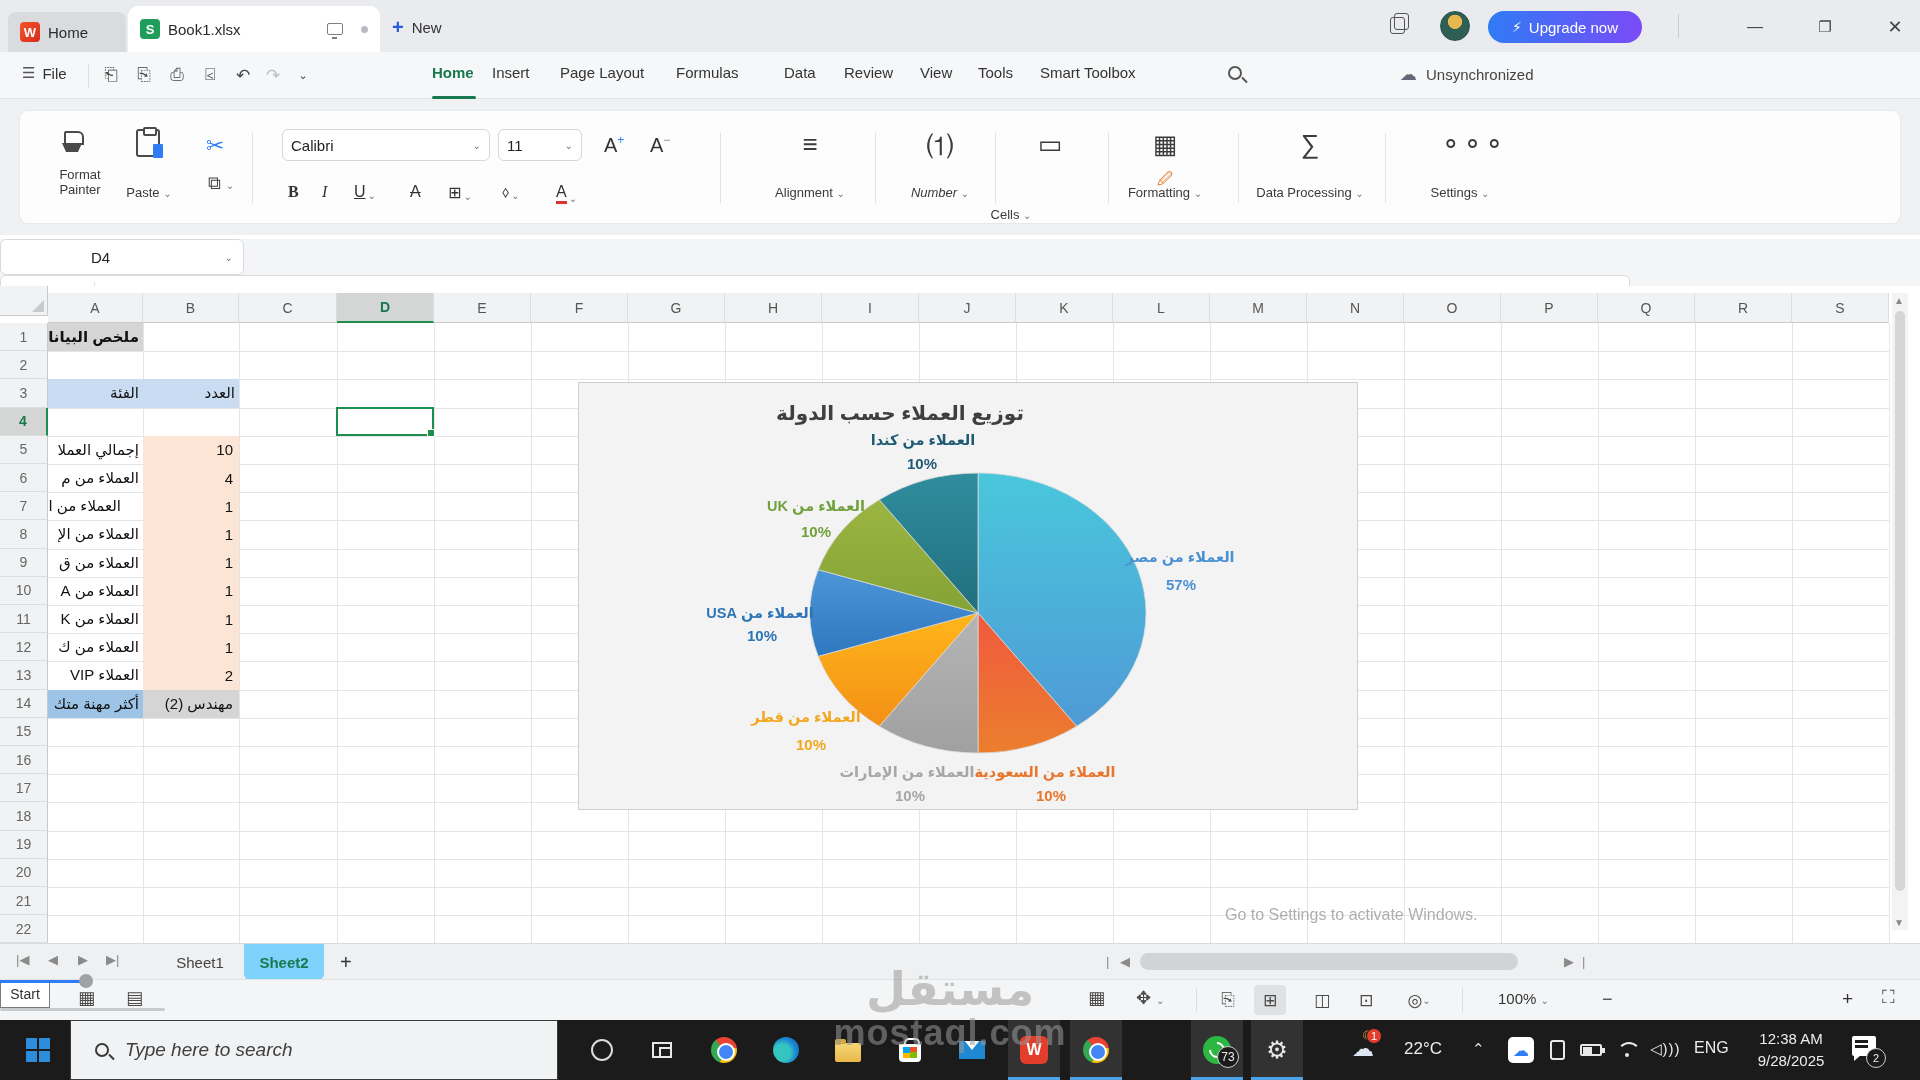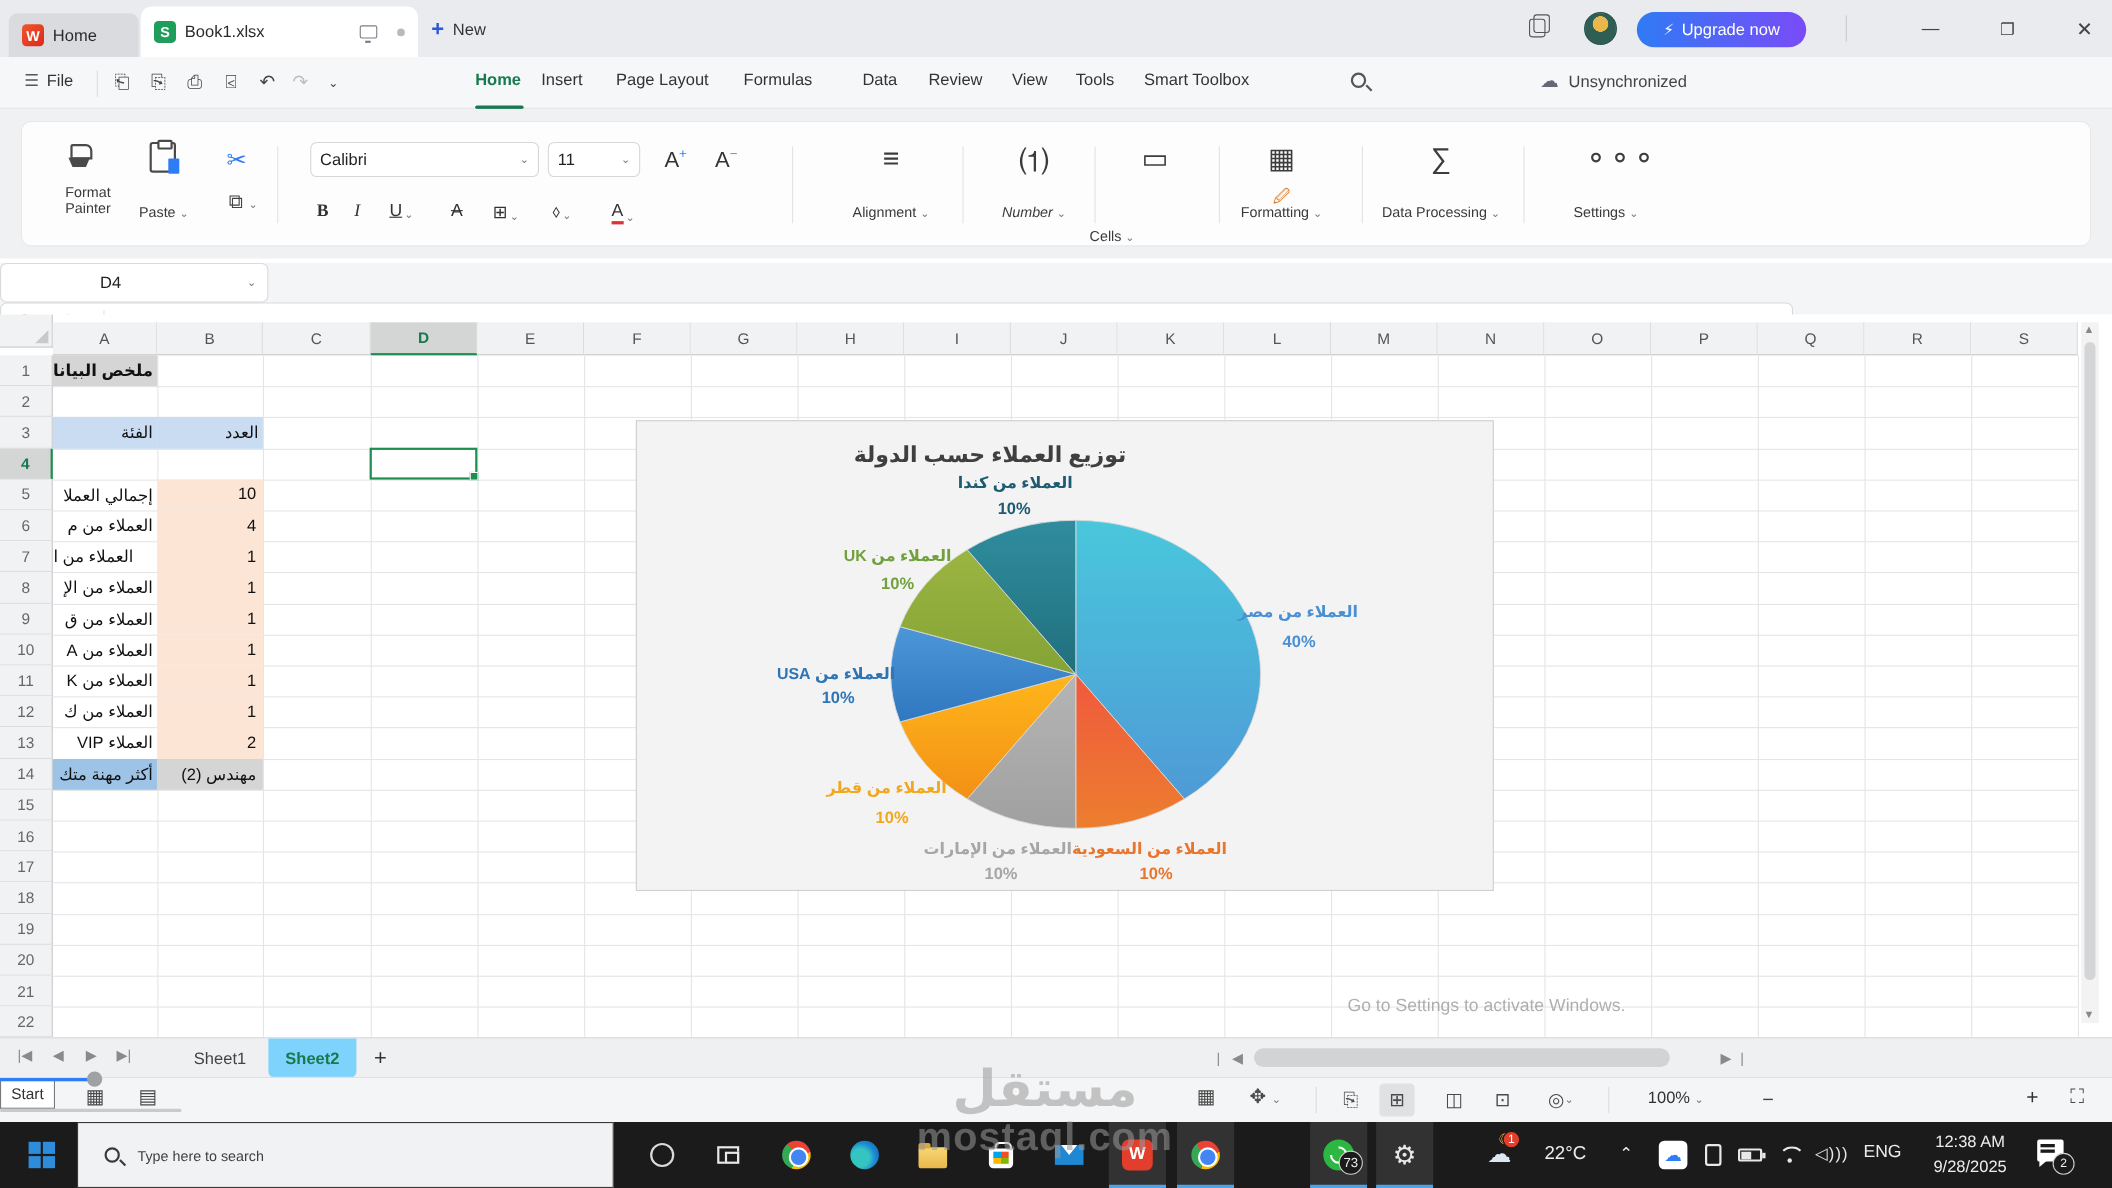--- a/index.html
+++ b/index.html
@@ -111,21 +111,21 @@
   #zoomslider .fill { position:absolute; left:0; top:0; width:85px; height:3px; background:#2E7CF6; }
   #zoomslider .knob { position:absolute; left:79px; top:-6px; width:14px; height:14px; border-radius:50%; background:#9FA1A5; }
 
   
   #taskbar { left:0; top:1020px; width:1920px; height:60px; background:#1B1B1C; }
   #winlogo { left:26px; top:18px; width:24px; height:24px; display:grid; grid-template-columns:11px 11px; grid-template-rows:11px 11px; gap:2px; }
   #winlogo div { background:#2E8DDB; }
   #tsearch { left:70px; top:0; width:488px; height:60px; background:#F1F2F3; border:1px solid #3a3a3a; display:flex; align-items:center; gap:16px; padding:0 14px 0 24px; }
   #tsearch .mag { border-color:#3a3a3a; }
   #tsearch .mag:after { background:#3a3a3a; }
-  #tsearch span { font-size:13px; color:#3F3F3F; }
+  #tsearch span { font-size:19px; color:#3F3F3F;font-style:italic; }
   .app { position:absolute; top:0; width:52px; height:60px; display:flex; align-items:center; justify-content:center; }
   .app.on { background:#323233; box-shadow:inset 0 -3px 0 #4CA3E8; }
   .badge { position:absolute; border-radius:50%; background:#E33E2B; color:#fff; font-size:11px; display:flex; align-items:center; justify-content:center; border:1px solid #1B1B1C; }
   .badge.ring { background:#1B1B1C; border:1.5px solid #cfcfcf; color:#eee; }
   .tray-txt { color:#EDEDED; font-size:17px; position:absolute; top:19px; }
   .tray-ico { position:absolute; color:#E8E8E8; }
   #clock { left:1745px; top:8px; width:92px; text-align:center; color:#EDEDED; font-size:15px; line-height:22px; }
   
   .ico-ring { width:22px; height:22px; border:2px solid #DADADA; border-radius:50%; }
   .ico-taskview { width:20px; height:16px; border:2px solid #E8E8E8; position:relative; background:#1B1B1C; }
@@ -478,21 +478,21 @@
           <path d="M399,230 L399.0,90.0 A168,140 0 0 1 497.7,343.3 Z" fill="url(#g0)" stroke="#D9D9D9" stroke-width="0.8"></path>
           <path d="M399,230 L497.7,343.3 A168,140 0 0 1 399.0,370.0 Z" fill="url(#g1)" stroke="#D9D9D9" stroke-width="0.8"></path>
           <path d="M399,230 L399.0,370.0 A168,140 0 0 1 300.3,343.3 Z" fill="url(#g2)" stroke="#D9D9D9" stroke-width="0.8"></path>
           <path d="M399,230 L300.3,343.3 A168,140 0 0 1 239.2,273.3 Z" fill="url(#g3)" stroke="#D9D9D9" stroke-width="0.8"></path>
           <path d="M399,230 L239.2,273.3 A168,140 0 0 1 239.2,186.7 Z" fill="url(#g4)" stroke="#D9D9D9" stroke-width="0.8"></path>
           <path d="M399,230 L239.2,186.7 A168,140 0 0 1 300.3,116.7 Z" fill="url(#g5)" stroke="#D9D9D9" stroke-width="0.8"></path>
           <path d="M399,230 L300.3,116.7 A168,140 0 0 1 399.0,90.0 Z" fill="url(#g6)" stroke="#D9D9D9" stroke-width="0.8"></path>
         </svg>
       <div id="pielabels">
           <div class="plabel" style="left: 601px; top: 174px; color: rgb(74, 144, 210);">العملاء من مصر</div>
-          <div class="ppct" style="left: 602px; top: 201px; color: rgb(74, 144, 210);">40%</div>
+          <div class="ppct" style="left: 602px; top: 201px; color: rgb(74, 144, 210);">57%</div>
           <div class="plabel" style="left: 466px; top: 389px; color: rgb(232, 118, 44);">العملاء من السعودية</div>
           <div class="ppct" style="left: 472px; top: 412px; color: rgb(232, 118, 44);">10%</div>
           <div class="plabel" style="left: 328px; top: 389px; color: rgb(166, 166, 166);">العملاء من الإمارات</div>
           <div class="ppct" style="left: 331px; top: 412px; color: rgb(166, 166, 166);">10%</div>
           <div class="plabel" style="left: 227px; top: 334px; color: rgb(242, 167, 30);">العملاء من قطر</div>
           <div class="ppct" style="left: 232px; top: 361px; color: rgb(242, 167, 30);">10%</div>
           <div class="plabel" style="left: 181px; top: 230px; color: rgb(46, 117, 182);">العملاء من USA</div>
           <div class="ppct" style="left: 183px; top: 252px; color: rgb(46, 117, 182);">10%</div>
           <div class="plabel" style="left: 237px; top: 123px; color: rgb(112, 161, 60);">العملاء من UK</div>
           <div class="ppct" style="left: 237px; top: 148px; color: rgb(112, 161, 60);">10%</div>

